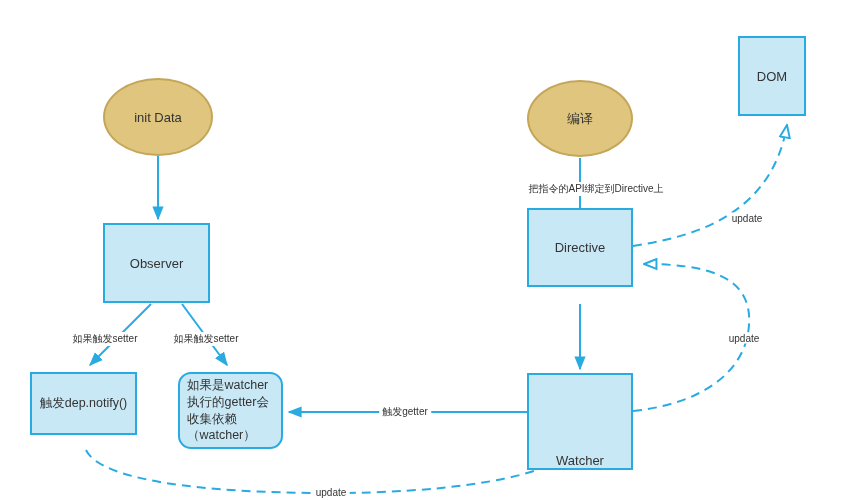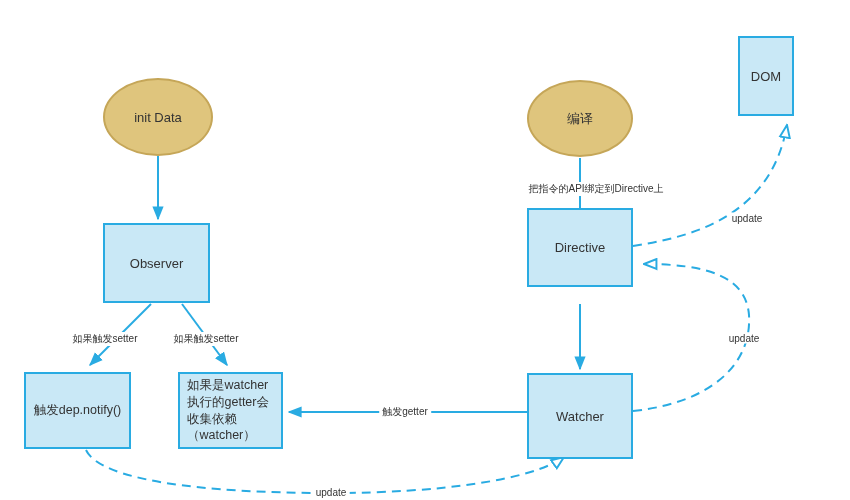--- a/index.html
+++ b/index.html
@@ -21,28 +21,28 @@
   .connector{stroke:var(--line);stroke-width:2;fill:none;}
   .connector.dashed{stroke-dasharray:9 6;}
   .node{
     position:absolute;display:flex;align-items:center;justify-content:center;
     box-sizing:border-box;font-size:13px;color:var(--text);text-align:center;
   }
   .rect{background:var(--node-fill);border:2px solid var(--node-border);}
   .ellipse{background:var(--ellipse-fill);border:2px solid var(--ellipse-border);border-radius:50%;text-align:center;}
   .node-init-data{left:103px;top:78px;width:110px;height:78px;}
   .node-compile{left:527px;top:80px;width:106px;height:77px;}
-  .node-dom{left:738px;top:36px;width:56px;height:80px;}
+  .node-dom{left:738px;top:36px;width:68px;height:80px;}
   .node-observer{left:103px;top:223px;width:107px;height:80px;align-items:center;}
   .node-directive{left:527px;top:208px;width:106px;height:79px;}
-  .node-watcher{left:527px;top:373px;width:106px;height:86px;}
-  .node-dep-notify{left:24px;top:372px;width:107px;height:77px;font-size:12.5px;text-align:center;}
+  .node-watcher{left:527px;top:373px;width:106px;height:97px;align-items:flex-end;}
+  .node-dep-notify{left:30px;top:372px;width:107px;height:63px;font-size:12.5px;text-align:center;}
   .node-collect-dep{
     left:178px;top:372px;width:105px;height:77px;font-size:12.5px;
-    text-align:left;padding:0 7px;line-height:1.35;justify-content:flex-start;
+    text-align:left;padding:0 7px;line-height:1.35;justify-content:flex-start;border-radius:13px;
   }
   .edge-label{
     position:absolute;transform:translate(-50%,-50%);white-space:nowrap;
     background:var(--background);padding:0 3px;font-size:10px;color:var(--text);
   }
   .lbl-setter{left:105px;top:339px;text-align:center;}
   .lbl-getter{left:206px;top:339px;}
   .lbl-bind-api{left:596px;top:189px;}
   .lbl-bind-watcher{left:579px;top:337px;}
   .lbl-trigger-getter{left:405px;top:412px;}

